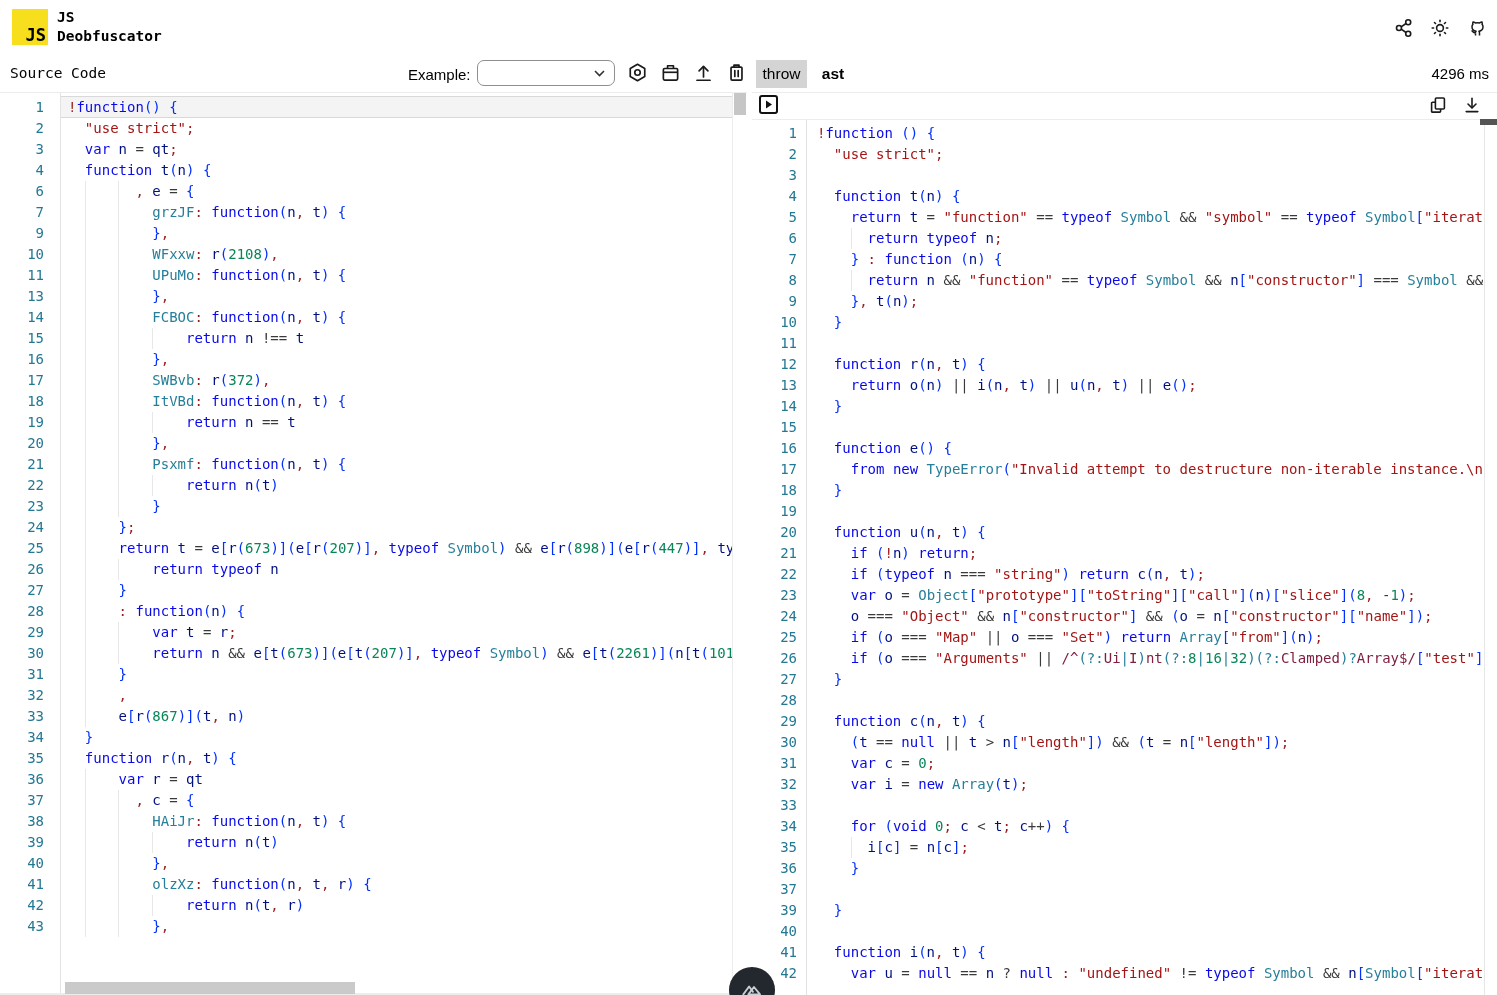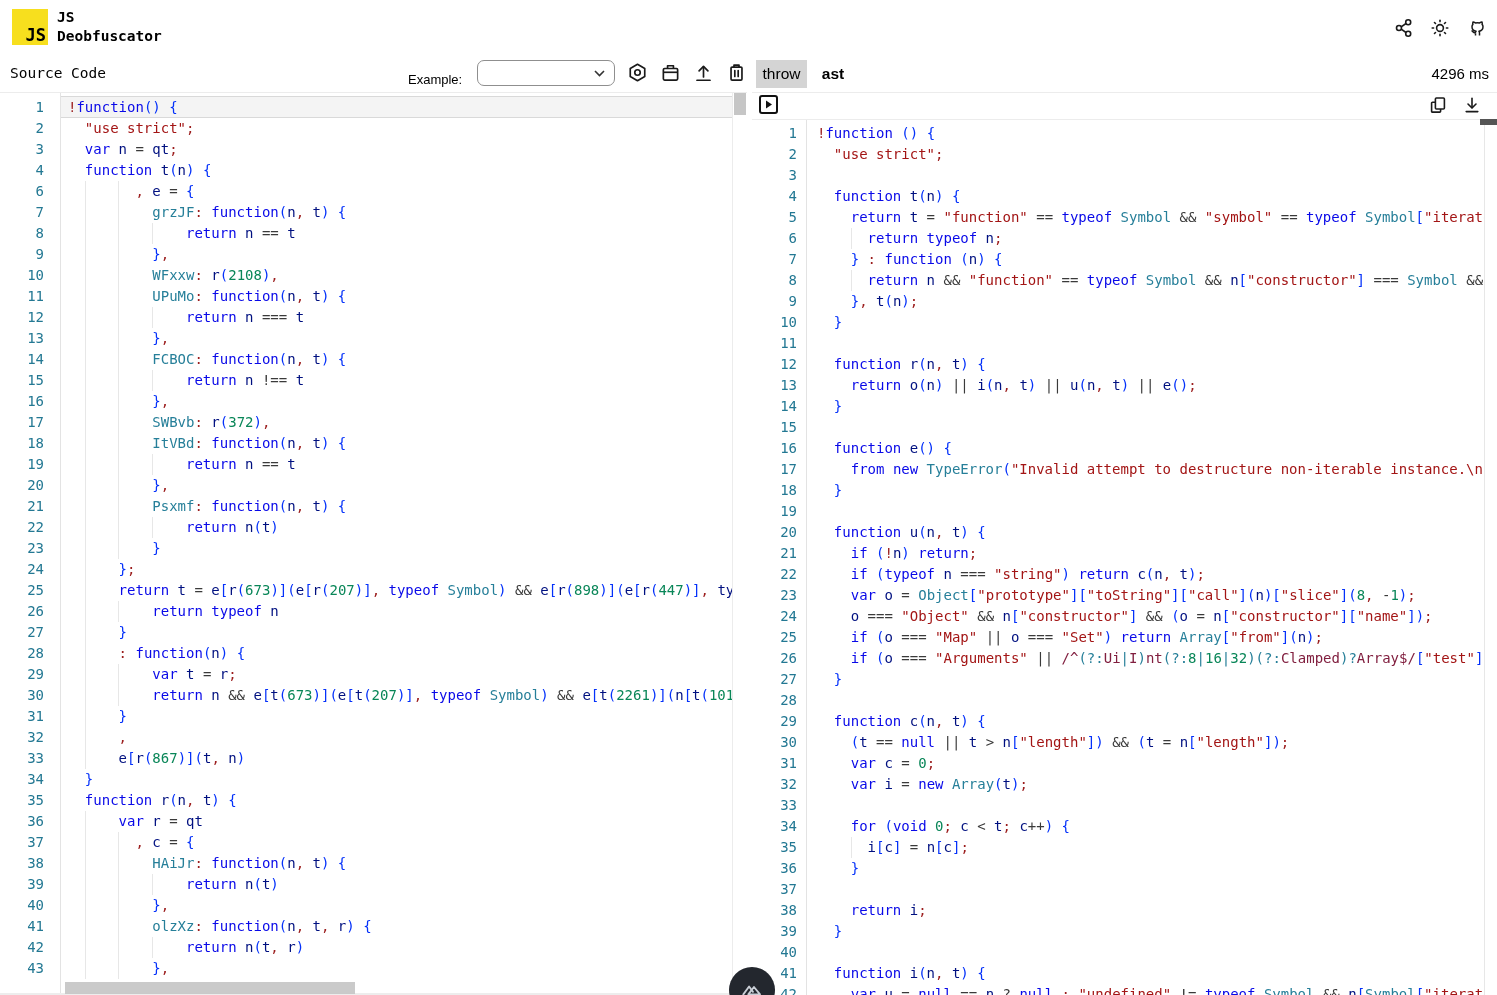--- a/index.html
+++ b/index.html
@@ -12,21 +12,21 @@
                  font-weight:bold;font-size:17px;color:#000;}
   .title{position:absolute;left:57px;top:8px;font-family:"DejaVu Sans Mono",monospace;
          font-weight:bold;font-size:14.5px;line-height:19px;color:#000;white-space:pre;}
   .hdr-icons{position:absolute;top:17px;right:10px;display:flex;gap:14px;}
   .icon-btn{width:22px;height:22px;display:flex;align-items:center;justify-content:center;cursor:pointer;}
   .icon-btn svg{display:block;}
 
   
   .src-label{position:absolute;left:10px;top:65px;font-family:"DejaVu Sans Mono",monospace;
              font-size:14.5px;color:#000;}
-  .example-label{position:absolute;left:408px;top:72px;font-size:13px;color:#000;}
+  .example-label{position:absolute;left:408px;top:66px;font-size:15px;color:#000;}
   .example-select{position:absolute;left:477px;top:60px;width:138px;height:26px;background:#fff;
                   border:1px solid #8f8f8f;border-radius:7px;display:flex;align-items:center;
                   justify-content:flex-end;padding-right:9px;box-sizing:border-box;cursor:pointer;}
   .tb-icons{position:absolute;left:626px;top:61px;display:flex;gap:11px;}
   .tab{position:absolute;top:60px;height:28px;display:flex;align-items:center;justify-content:center;
        font-size:15.5px;color:#000;cursor:pointer;}
   .tab-deob{left:756px;width:51px;background:var(--tab-active-bg);}
   .tab-ast{left:811px;width:44px;font-weight:bold;}
   .elapsed{position:absolute;top:65px;right:8px;font-size:15px;color:#000;}
 
@@ -164,25 +164,23 @@
 <div class="panel" id="left-panel">
   <div class="active-line"></div>
   <div class="gutter-line" style="left:60px;"></div>
   <div class="lines" id="left-lines">
       <div class="cl"><span class="ln" style="width:44px">1</span><span class="code" style="padding-left:24px"><span class="tk-pun">!</span><span class="tk-kw">function</span><span class="tk-brk">(</span><span class="tk-brk">)</span> <span class="tk-brk">{</span></span></div>
       <div class="cl"><span class="ln" style="width:44px">2</span><span class="code" style="padding-left:24px">  <span class="tk-str">"use strict"</span><span class="tk-pun">;</span></span></div>
       <div class="cl"><span class="ln" style="width:44px">3</span><span class="code" style="padding-left:24px">  <span class="tk-kw">var</span> <span class="tk-id">n</span> <span class="tk-op">=</span> <span class="tk-id">qt</span><span class="tk-pun">;</span></span></div>
       <div class="cl"><span class="ln" style="width:44px">4</span><span class="code" style="padding-left:24px">  <span class="tk-kw">function</span> <span class="tk-id">t</span><span class="tk-brk">(</span><span class="tk-id">n</span><span class="tk-brk">)</span> <span class="tk-brk">{</span></span></div>
       <div class="cl"><i class="ig" style="left:84.8px"></i><i class="ig" style="left:118.4px"></i><span class="ln" style="width:44px">6</span><span class="code" style="padding-left:24px">        <span class="tk-pun">,</span> <span class="tk-id">e</span> <span class="tk-op">=</span> <span class="tk-brk">{</span></span></div>
       <div class="cl"><i class="ig" style="left:84.8px"></i><i class="ig" style="left:118.4px"></i><span class="ln" style="width:44px">7</span><span class="code" style="padding-left:24px">          <span class="tk-key">grzJF</span><span class="tk-pun">:</span> <span class="tk-kw">function</span><span class="tk-brk">(</span><span class="tk-id">n</span><span class="tk-pun">,</span> <span class="tk-id">t</span><span class="tk-brk">)</span> <span class="tk-brk">{</span></span></div>
-      <div class="cl"><i class="ig" style="left:84.8px"></i><i class="ig" style="left:118.4px"></i><i class="ig" style="left:152.0px"></i><span class="ln" style="width:44px">8</span><span class="code" style="padding-left:24px">              <span class="tk-kw">return</span> <span class="tk-id">n</span> <span class="tk-op">==</span> <span class="tk-id">t</span></span></div>
       <div class="cl"><i class="ig" style="left:84.8px"></i><i class="ig" style="left:118.4px"></i><span class="ln" style="width:44px">9</span><span class="code" style="padding-left:24px">          <span class="tk-brk">}</span><span class="tk-pun">,</span></span></div>
       <div class="cl"><i class="ig" style="left:84.8px"></i><i class="ig" style="left:118.4px"></i><span class="ln" style="width:44px">10</span><span class="code" style="padding-left:24px">          <span class="tk-key">WFxxw</span><span class="tk-pun">:</span> <span class="tk-id">r</span><span class="tk-brk">(</span><span class="tk-num">2108</span><span class="tk-brk">)</span><span class="tk-pun">,</span></span></div>
       <div class="cl"><i class="ig" style="left:84.8px"></i><i class="ig" style="left:118.4px"></i><span class="ln" style="width:44px">11</span><span class="code" style="padding-left:24px">          <span class="tk-key">UPuMo</span><span class="tk-pun">:</span> <span class="tk-kw">function</span><span class="tk-brk">(</span><span class="tk-id">n</span><span class="tk-pun">,</span> <span class="tk-id">t</span><span class="tk-brk">)</span> <span class="tk-brk">{</span></span></div>
-      <div class="cl"><i class="ig" style="left:84.8px"></i><i class="ig" style="left:118.4px"></i><i class="ig" style="left:152.0px"></i><span class="ln" style="width:44px">12</span><span class="code" style="padding-left:24px">              <span class="tk-kw">return</span> <span class="tk-id">n</span> <span class="tk-op">===</span> <span class="tk-id">t</span></span></div>
       <div class="cl"><i class="ig" style="left:84.8px"></i><i class="ig" style="left:118.4px"></i><span class="ln" style="width:44px">13</span><span class="code" style="padding-left:24px">          <span class="tk-brk">}</span><span class="tk-pun">,</span></span></div>
       <div class="cl"><i class="ig" style="left:84.8px"></i><i class="ig" style="left:118.4px"></i><span class="ln" style="width:44px">14</span><span class="code" style="padding-left:24px">          <span class="tk-key">FCBOC</span><span class="tk-pun">:</span> <span class="tk-kw">function</span><span class="tk-brk">(</span><span class="tk-id">n</span><span class="tk-pun">,</span> <span class="tk-id">t</span><span class="tk-brk">)</span> <span class="tk-brk">{</span></span></div>
       <div class="cl"><i class="ig" style="left:84.8px"></i><i class="ig" style="left:118.4px"></i><i class="ig" style="left:152.0px"></i><span class="ln" style="width:44px">15</span><span class="code" style="padding-left:24px">              <span class="tk-kw">return</span> <span class="tk-id">n</span> <span class="tk-op">!==</span> <span class="tk-id">t</span></span></div>
       <div class="cl"><i class="ig" style="left:84.8px"></i><i class="ig" style="left:118.4px"></i><span class="ln" style="width:44px">16</span><span class="code" style="padding-left:24px">          <span class="tk-brk">}</span><span class="tk-pun">,</span></span></div>
       <div class="cl"><i class="ig" style="left:84.8px"></i><i class="ig" style="left:118.4px"></i><span class="ln" style="width:44px">17</span><span class="code" style="padding-left:24px">          <span class="tk-key">SWBvb</span><span class="tk-pun">:</span> <span class="tk-id">r</span><span class="tk-brk">(</span><span class="tk-num">372</span><span class="tk-brk">)</span><span class="tk-pun">,</span></span></div>
       <div class="cl"><i class="ig" style="left:84.8px"></i><i class="ig" style="left:118.4px"></i><span class="ln" style="width:44px">18</span><span class="code" style="padding-left:24px">          <span class="tk-key">ItVBd</span><span class="tk-pun">:</span> <span class="tk-kw">function</span><span class="tk-brk">(</span><span class="tk-id">n</span><span class="tk-pun">,</span> <span class="tk-id">t</span><span class="tk-brk">)</span> <span class="tk-brk">{</span></span></div>
       <div class="cl"><i class="ig" style="left:84.8px"></i><i class="ig" style="left:118.4px"></i><i class="ig" style="left:152.0px"></i><span class="ln" style="width:44px">19</span><span class="code" style="padding-left:24px">              <span class="tk-kw">return</span> <span class="tk-id">n</span> <span class="tk-op">==</span> <span class="tk-id">t</span></span></div>
       <div class="cl"><i class="ig" style="left:84.8px"></i><i class="ig" style="left:118.4px"></i><span class="ln" style="width:44px">20</span><span class="code" style="padding-left:24px">          <span class="tk-brk">}</span><span class="tk-pun">,</span></span></div>
       <div class="cl"><i class="ig" style="left:84.8px"></i><i class="ig" style="left:118.4px"></i><span class="ln" style="width:44px">21</span><span class="code" style="padding-left:24px">          <span class="tk-key">Psxmf</span><span class="tk-pun">:</span> <span class="tk-kw">function</span><span class="tk-brk">(</span><span class="tk-id">n</span><span class="tk-pun">,</span> <span class="tk-id">t</span><span class="tk-brk">)</span> <span class="tk-brk">{</span></span></div>
       <div class="cl"><i class="ig" style="left:84.8px"></i><i class="ig" style="left:118.4px"></i><i class="ig" style="left:152.0px"></i><span class="ln" style="width:44px">22</span><span class="code" style="padding-left:24px">              <span class="tk-kw">return</span> <span class="tk-id">n</span><span class="tk-brk">(</span><span class="tk-id">t</span><span class="tk-brk">)</span></span></div>
@@ -270,21 +268,20 @@
       <div class="cl"><span class="ln" style="width:45px">28</span><span class="code" style="padding-left:20px"></span></div>
       <div class="cl"><span class="ln" style="width:45px">29</span><span class="code" style="padding-left:20px">  <span class="tk-kw">function</span> <span class="tk-id">c</span><span class="tk-brk">(</span><span class="tk-id">n</span><span class="tk-pun">,</span> <span class="tk-id">t</span><span class="tk-brk">)</span> <span class="tk-brk">{</span></span></div>
       <div class="cl"><span class="ln" style="width:45px">30</span><span class="code" style="padding-left:20px">    <span class="tk-brk">(</span><span class="tk-id">t</span> <span class="tk-op">==</span> <span class="tk-kw">null</span> <span class="tk-op">||</span> <span class="tk-id">t</span> <span class="tk-op">&gt;</span> <span class="tk-id">n</span><span class="tk-brk">[</span><span class="tk-str">"length"</span><span class="tk-brk">]</span><span class="tk-brk">)</span> <span class="tk-op">&amp;&amp;</span> <span class="tk-brk">(</span><span class="tk-id">t</span> <span class="tk-op">=</span> <span class="tk-id">n</span><span class="tk-brk">[</span><span class="tk-str">"length"</span><span class="tk-brk">]</span><span class="tk-brk">)</span><span class="tk-pun">;</span></span></div>
       <div class="cl"><span class="ln" style="width:45px">31</span><span class="code" style="padding-left:20px">    <span class="tk-kw">var</span> <span class="tk-id">c</span> <span class="tk-op">=</span> <span class="tk-num">0</span><span class="tk-pun">;</span></span></div>
       <div class="cl"><span class="ln" style="width:45px">32</span><span class="code" style="padding-left:20px">    <span class="tk-kw">var</span> <span class="tk-id">i</span> <span class="tk-op">=</span> <span class="tk-kw">new</span> <span class="tk-type">Array</span><span class="tk-brk">(</span><span class="tk-id">t</span><span class="tk-brk">)</span><span class="tk-pun">;</span></span></div>
       <div class="cl"><span class="ln" style="width:45px">33</span><span class="code" style="padding-left:20px"></span></div>
       <div class="cl"><span class="ln" style="width:45px">34</span><span class="code" style="padding-left:20px">    <span class="tk-kw">for</span> <span class="tk-brk">(</span><span class="tk-kw">void</span> <span class="tk-num">0</span><span class="tk-pun">;</span> <span class="tk-id">c</span> <span class="tk-op">&lt;</span> <span class="tk-id">t</span><span class="tk-pun">;</span> <span class="tk-id">c</span><span class="tk-op">++</span><span class="tk-brk">)</span> <span class="tk-brk">{</span></span></div>
       <div class="cl"><i class="ig" style="left:98.6px"></i><span class="ln" style="width:45px">35</span><span class="code" style="padding-left:20px">      <span class="tk-id">i</span><span class="tk-brk">[</span><span class="tk-id">c</span><span class="tk-brk">]</span> <span class="tk-op">=</span> <span class="tk-id">n</span><span class="tk-brk">[</span><span class="tk-id">c</span><span class="tk-brk">]</span><span class="tk-pun">;</span></span></div>
       <div class="cl"><span class="ln" style="width:45px">36</span><span class="code" style="padding-left:20px">    <span class="tk-brk">}</span></span></div>
       <div class="cl"><span class="ln" style="width:45px">37</span><span class="code" style="padding-left:20px"></span></div>
-      <div class="cl"><span class="ln" style="width:45px">38</span><span class="code" style="padding-left:20px">    <span class="tk-kw">return</span> <span class="tk-id">i</span><span class="tk-pun">;</span></span></div>
       <div class="cl"><span class="ln" style="width:45px">39</span><span class="code" style="padding-left:20px">  <span class="tk-brk">}</span></span></div>
       <div class="cl"><span class="ln" style="width:45px">40</span><span class="code" style="padding-left:20px"></span></div>
       <div class="cl"><span class="ln" style="width:45px">41</span><span class="code" style="padding-left:20px">  <span class="tk-kw">function</span> <span class="tk-id">i</span><span class="tk-brk">(</span><span class="tk-id">n</span><span class="tk-pun">,</span> <span class="tk-id">t</span><span class="tk-brk">)</span> <span class="tk-brk">{</span></span></div>
       <div class="cl"><span class="ln" style="width:45px">42</span><span class="code" style="padding-left:20px">    <span class="tk-kw">var</span> <span class="tk-id">u</span> <span class="tk-op">=</span> <span class="tk-kw">null</span> <span class="tk-op">==</span> <span class="tk-id">n</span> <span class="tk-op">?</span> <span class="tk-kw">null</span> <span class="tk-pun">:</span> <span class="tk-str">"undefined"</span> <span class="tk-op">!=</span> <span class="tk-kw">typeof</span> <span class="tk-type">Symbol</span> <span class="tk-op">&amp;&amp;</span> <span class="tk-id">n</span><span class="tk-brk">[</span><span class="tk-type">Symbol</span><span class="tk-brk">[</span><span class="tk-str">"iterato</span></span></div>
     </div>
   <div class="vscroll-right">
       <div class="thumb"></div>
     </div>
 </div>
 

